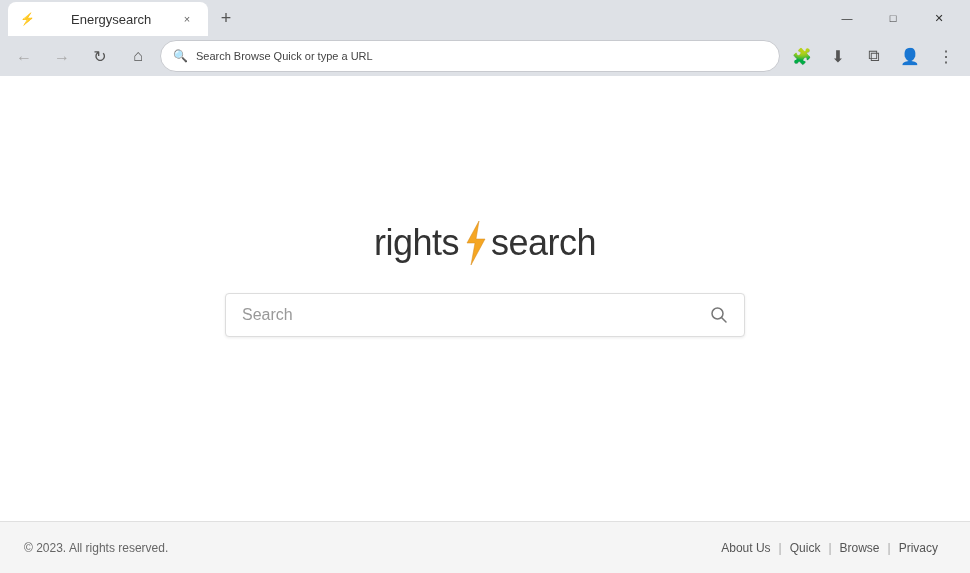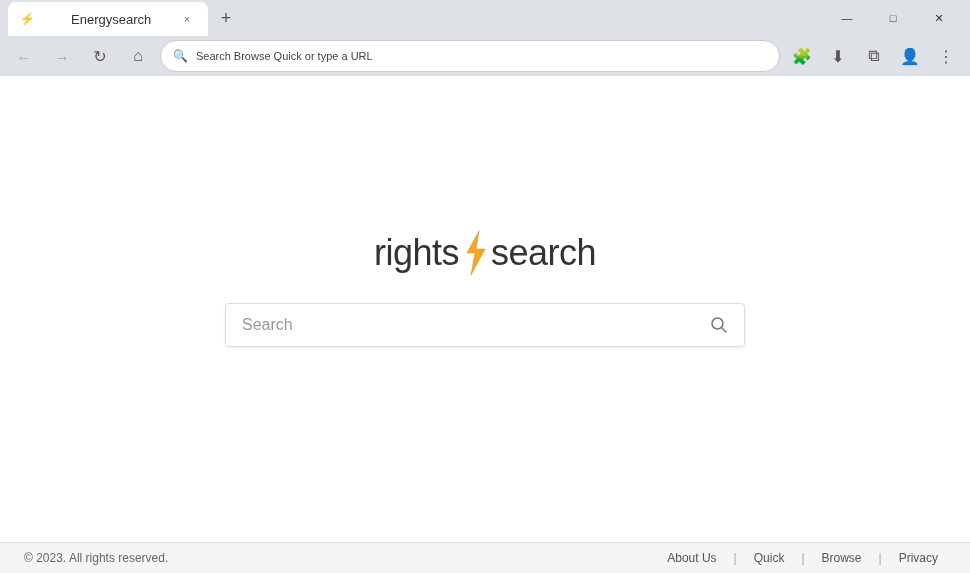--- a/index.html
+++ b/index.html
@@ -37,23 +37,23 @@
     .logo-bolt svg { width: 28px; height: 44px; }
     .logo-text-search { font-size: 36px; color: #333; font-weight: 400; letter-spacing: -0.5px; }
 
     
     .search-container { display: flex; align-items: center; width: 520px; border: 1px solid #ddd; border-radius: 4px; padding: 0 16px; height: 44px; background: #fff; box-shadow: 0 1px 3px rgba(0,0,0,0.08); }
     .search-input { flex: 1; border: none; outline: none; font-size: 16px; color: #333; background: transparent; }
     .search-input::placeholder { color: #999; }
     .search-icon-btn { background: none; border: none; cursor: pointer; color: #777; font-size: 18px; display: flex; align-items: center; padding: 0; }
 
     
-    .footer { background: #f5f5f5; border-top: 1px solid #e0e0e0; height: 31px; display: flex; align-items: center; padding: 0 24px; flex-shrink: 0; }
+    .footer { background: #f5f5f5; border-top: 1px solid #e0e0e0; height: 52px; display: flex; align-items: center; padding: 0 24px; flex-shrink: 0; }
     .footer-copy { font-size: 12px; color: #666; flex: 1; }
-    .footer-links { display: flex; align-items: flex-end; gap: 9px; }
+    .footer-links { display: flex; align-items: flex-end; gap: 0; }
     .footer-link { font-size: 12px; color: #555; text-decoration: none; cursor: pointer; padding: 0 8px; }
     .footer-sep { color: #aaa; font-size: 12px; }
   </style>
 </head>
 <body>
 
 <div class="browser-chrome">
   <div class="title-bar">
     <div class="title-bar-left">
       <div class="tab">

